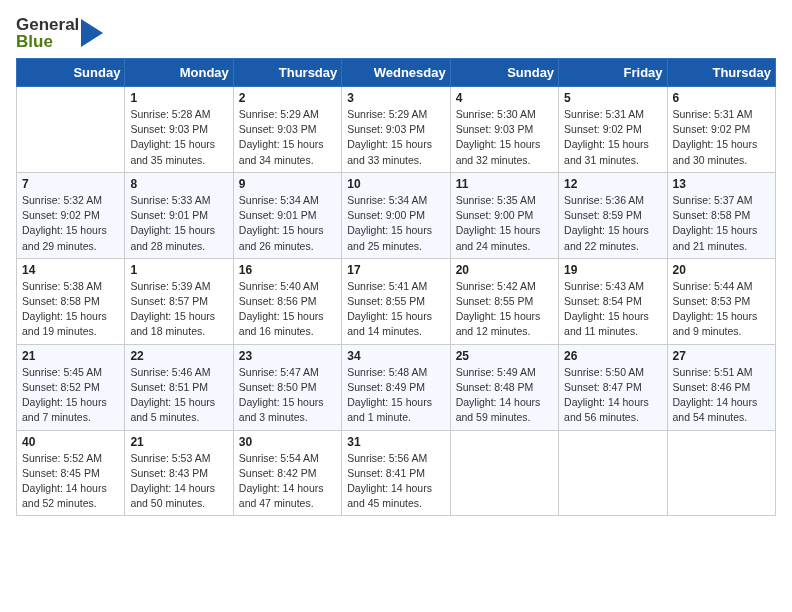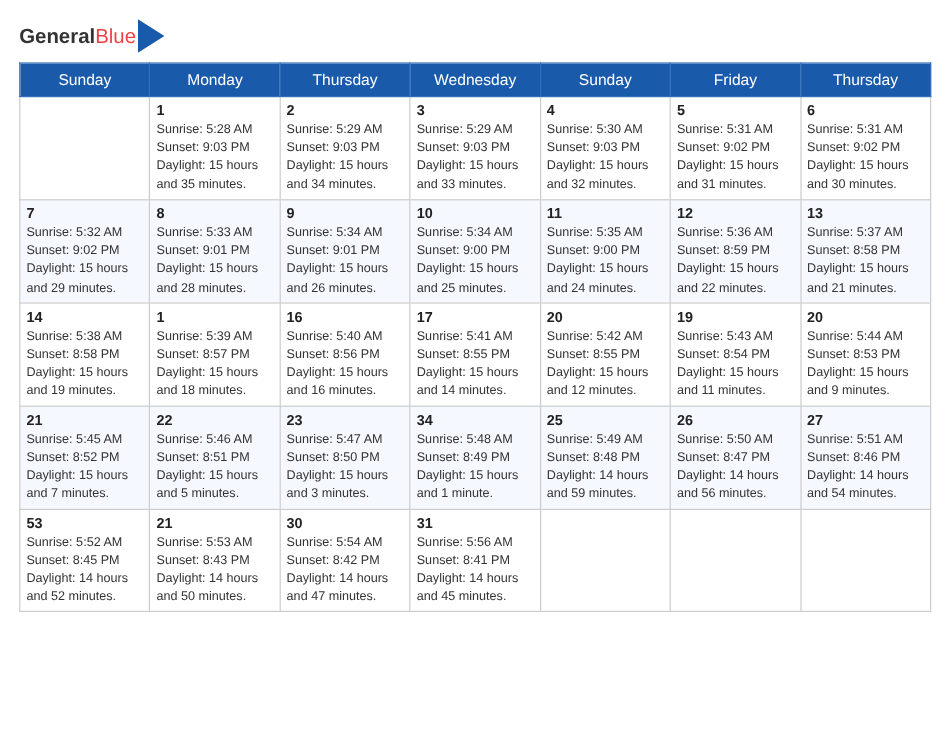--- a/index.html
+++ b/index.html
@@ -37,23 +37,23 @@
     }
     .calendar {
       width: 100%;
       border-collapse: collapse;
       border: 1px solid #ccc;
     }
     .calendar th {
       background-color: #1a5aaa;
       color: #fff;
       font-size: 13px;
-      font-weight: normal;
+      font-weight: bold;
       padding: 6px 4px;
-      text-align: center;
+      text-align: right;
       border: 1px solid #3370bb;
       margin-top: 16px;
     }
     .calendar td {
       vertical-align: top;
       border: 1px solid #ccc;
       padding: 4px 5px;
       font-size: 10.5px;
       color: #333;
       min-height: 80px;
@@ -76,23 +76,23 @@
     tr:nth-child(odd) td { background: #fff; }
     tr:nth-child(even) td { background: #f5f8ff; }
     thead tr th { background: #1a5aaa; }
   </style>
 </head>
 <body>
 
 <div class="header">
   <div class="logo">
   <div style="display:flex;align-items:center;gap:2px;">
-    <div style="display:flex;flex-direction:row;line-height:1;">
+    <div style="display:flex;flex-direction:column;line-height:1;">
       <span style="font-size:17px;font-weight:bold;color:#333;">General</span>
-      <span style="font-size:17px;font-weight:normal;color:#ef4444;">Blue</span>
+      <span style="font-size:17px;font-weight:bold;color:#4d7c0f;">Blue</span>
     </div>
     <svg width="22" height="28" viewBox="0 0 22 28">
       <polygon points="0,0 22,14 0,28" fill="#1a5aaa"></polygon>
     </svg>
   </div>
 </div>
   <div class="title-block">
     <div class="month-title"></div>
     <div class="location-title"></div>
   </div>
@@ -223,21 +223,21 @@
           <span class="day-number">26</span>
           <div class="cell-content">Sunrise: 5:50 AM<br>Sunset: 8:47 PM<br>Daylight: 14 hours<br>and 56 minutes.</div>
         </td>
         <td>
           <span class="day-number">27</span>
           <div class="cell-content">Sunrise: 5:51 AM<br>Sunset: 8:46 PM<br>Daylight: 14 hours<br>and 54 minutes.</div>
         </td>
       </tr>
       <tr>
         <td>
-          <span class="day-number">53</span>
+          <span class="day-number">40</span>
           <div class="cell-content">Sunrise: 5:52 AM<br>Sunset: 8:45 PM<br>Daylight: 14 hours<br>and 52 minutes.</div>
         </td>
         <td>
           <span class="day-number">21</span>
           <div class="cell-content">Sunrise: 5:53 AM<br>Sunset: 8:43 PM<br>Daylight: 14 hours<br>and 50 minutes.</div>
         </td>
         <td>
           <span class="day-number">30</span>
           <div class="cell-content">Sunrise: 5:54 AM<br>Sunset: 8:42 PM<br>Daylight: 14 hours<br>and 47 minutes.</div>
         </td>

